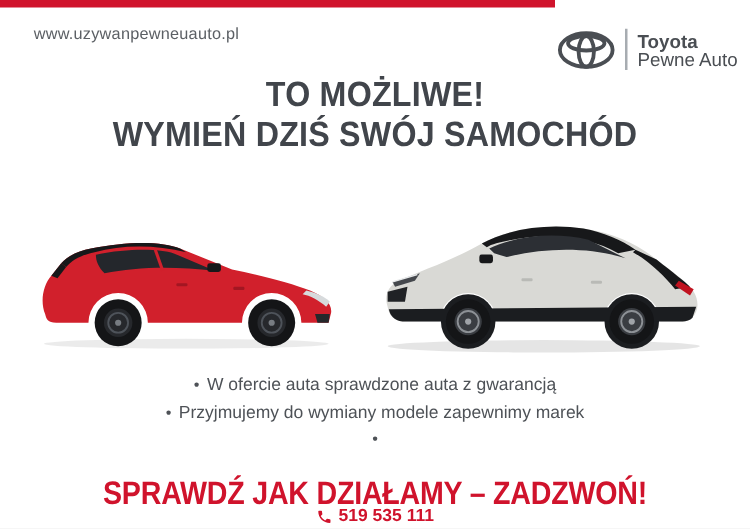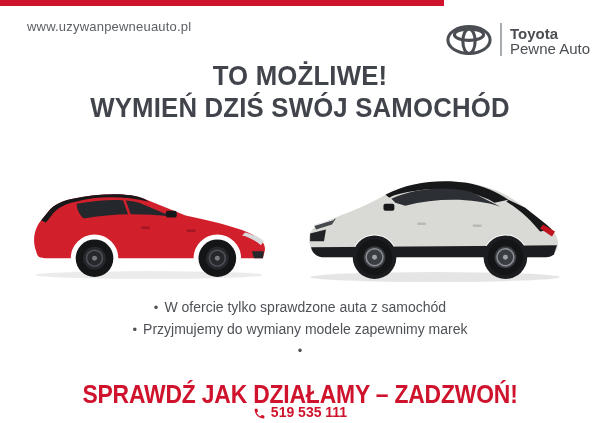--- a/index.html
+++ b/index.html
@@ -103,21 +103,21 @@
     <circle cx="77" cy="90" r="2.5" fill="#9fa3a8"></circle>
     <circle cx="209" cy="90" r="18" fill="#141517"></circle>
     <circle cx="209" cy="90" r="11" fill="#3a3d42"></circle>
     <circle cx="209" cy="90" r="8.5" fill="none" stroke="#8d9196" stroke-width="1.5"></circle>
     <circle cx="209" cy="90" r="2.5" fill="#9fa3a8"></circle>
   </svg>
 
   <div class="benefits">
     <div class="benefit">
       <span class="dot">•</span>
-      <span>W ofercie tylko sprawdzone auta z samochód</span>
+      <span>W ofercie auta sprawdzone auta z gwarancją</span>
     </div>
     <div class="benefit">
       <span class="dot">•</span>
       <span>Przyjmujemy do wymiany modele zapewnimy marek</span>
     </div>
     <div class="benefit">
       <span class="dot">•</span>
     </div>
   </div>
 

